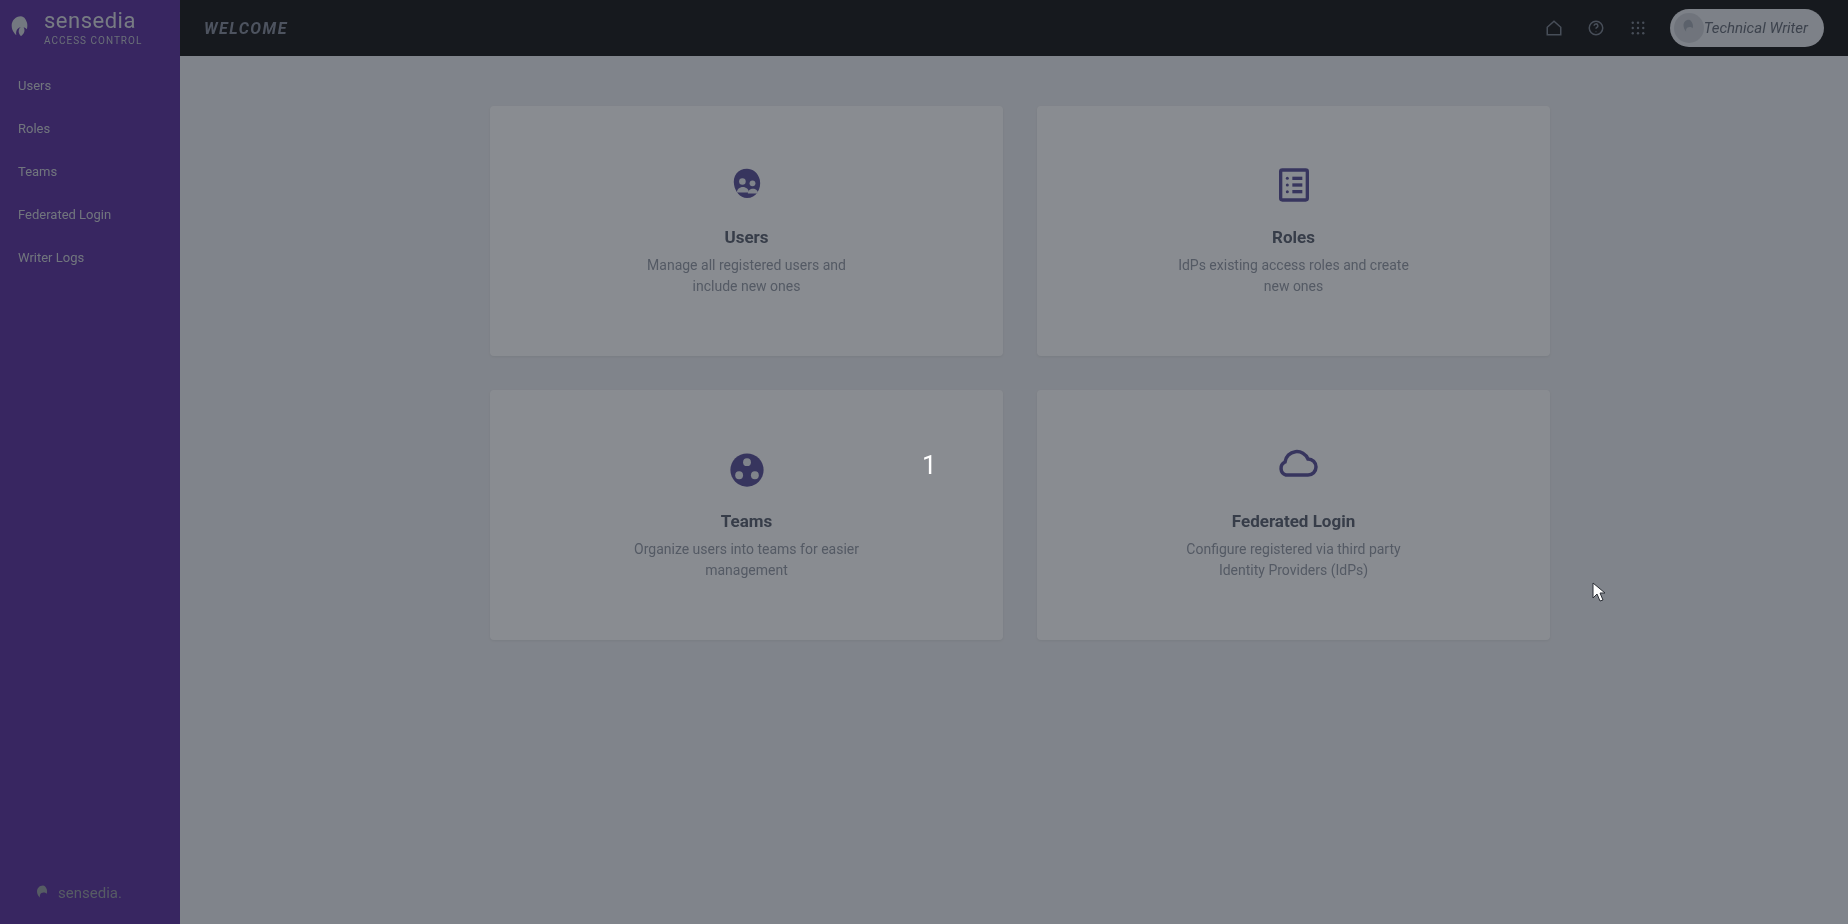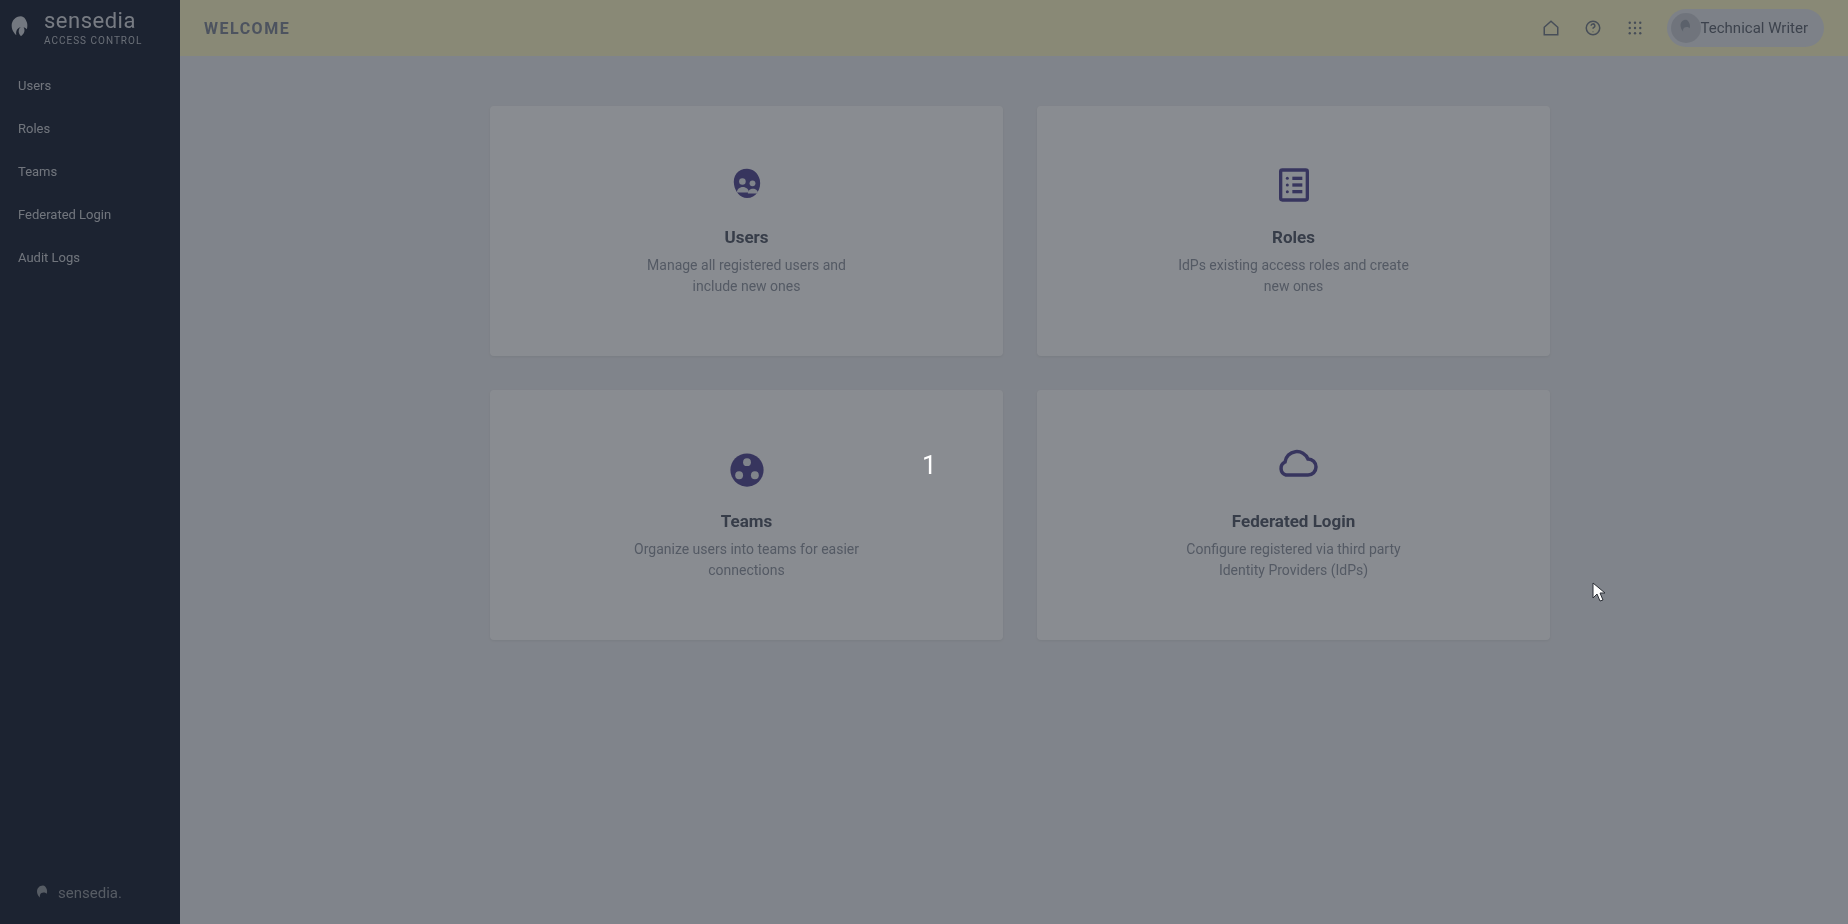--- a/index.html
+++ b/index.html
@@ -27,21 +27,21 @@
     background: rgba(40,45,55,0.55);
     pointer-events: none;
     z-index: 50;
   }
   
   .sidebar {
     position: absolute;
     left: 0; top: 0;
     width: 180px;
     height: 100%;
-    background: #0f172a;
+    background: #4c1d95;
     color: #c7cbd1;
     display: flex;
     flex-direction: column;
   }
   .brand {
     display: flex;
     align-items: center;
     gap: 8px;
     padding: 10px 10px 0 6px;
   }
@@ -90,25 +90,26 @@
   .sidebar-footer .mini-logo {
     width: 18px; height: 18px;
     display: inline-flex;
   }
   
   .header {
     position: absolute;
     left: 180px; top: 0;
     right: 0;
     height: 56px;
-    background: #fef9c3;
+    background: #000000;
     display: flex;
     align-items: center;
     padding: 0 24px;
     color: #6b7280;
+    font-style: italic;
   }
   .page-title {
     font-size: 16px;
     font-weight: 700;
     letter-spacing: 1.5px;
     color: #7a8090;
   }
   .header-right {
     margin-left: auto;
     display: flex;
@@ -220,21 +221,21 @@
       <span class="brand-text">
         <span class="brand-name">sensedia</span>
         <span class="brand-sub">ACCESS CONTROL</span>
       </span>
     </div>
     <nav class="nav">
       <div class="nav-item"><span>Users</span></div>
       <div class="nav-item"><span>Roles</span></div>
       <div class="nav-item"><span>Teams</span></div>
       <div class="nav-item"><span>Federated Login</span></div>
-      <div class="nav-item"><span>Audit Logs</span></div>
+      <div class="nav-item"><span>Writer Logs</span></div>
     </nav>
     <div class="sidebar-footer">
       <span class="mini-logo">
         <svg viewBox="0 0 24 24" width="18" height="18" fill="#8f949c">
           <path d="M12 2 C7 2 4 6 4 10 c0 5 4 8 4 8 s-1-4 2-6 c2-1.3 5-1 7 1 c0 0 1-3 0-6 C16 4 14 2 12 2 Z"></path>
         </svg>
       </span>
       <span>sensedia.</span>
     </div>
   </aside>
@@ -314,21 +315,21 @@
       <div class="card">
         <span class="card-icon">
           <svg viewBox="0 0 48 48" width="42" height="42">
             <circle cx="24" cy="24" r="19" fill="#4b3f8f"></circle>
             <circle cx="24" cy="15" r="4.5" fill="#eceef1"></circle>
             <circle cx="15" cy="30" r="4.5" fill="#eceef1"></circle>
             <circle cx="33" cy="30" r="4.5" fill="#eceef1"></circle>
           </svg>
         </span>
         <div class="card-title">Teams</div>
-        <div class="card-desc">Organize users into teams for easier connections</div>
+        <div class="card-desc">Organize users into teams for easier management</div>
       </div>
 
       <div class="card">
         <span class="card-icon">
           <svg viewBox="0 0 48 30" width="48" height="30" fill="none" stroke="#4b3f8f" stroke-width="3.5">
             <path d="M36 26 a8 8 0 0 0 0-16 a12 12 0 0 0-23 3 a7 7 0 0 0 1 13 Z"></path>
           </svg>
         </span>
         <div class="card-title">Federated Login</div>
         <div class="card-desc">Configure registered via third party Identity Providers (IdPs)</div>

